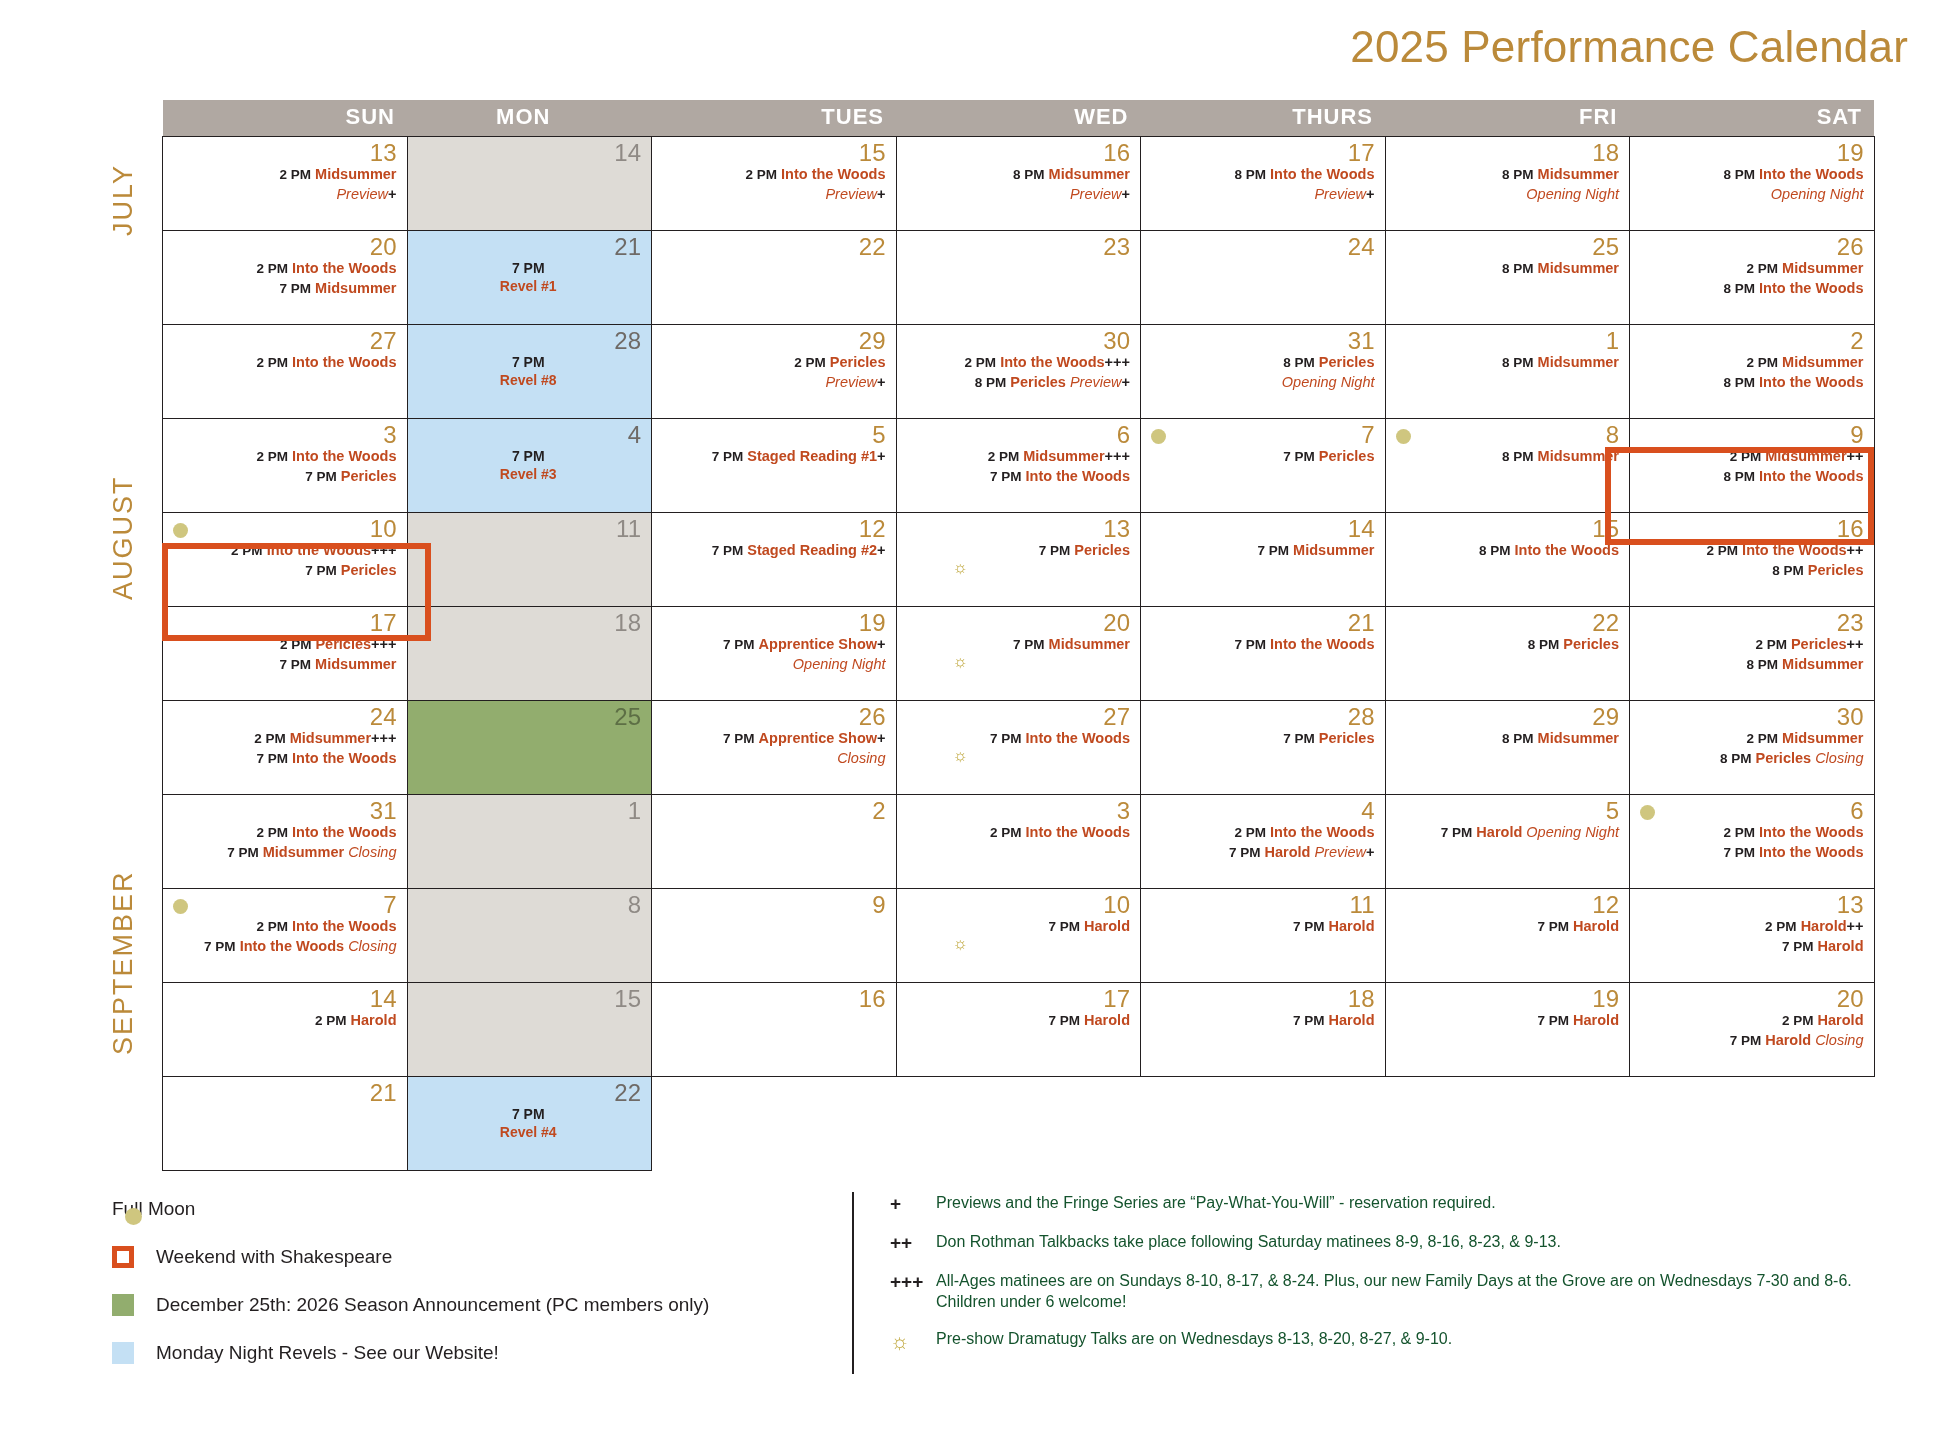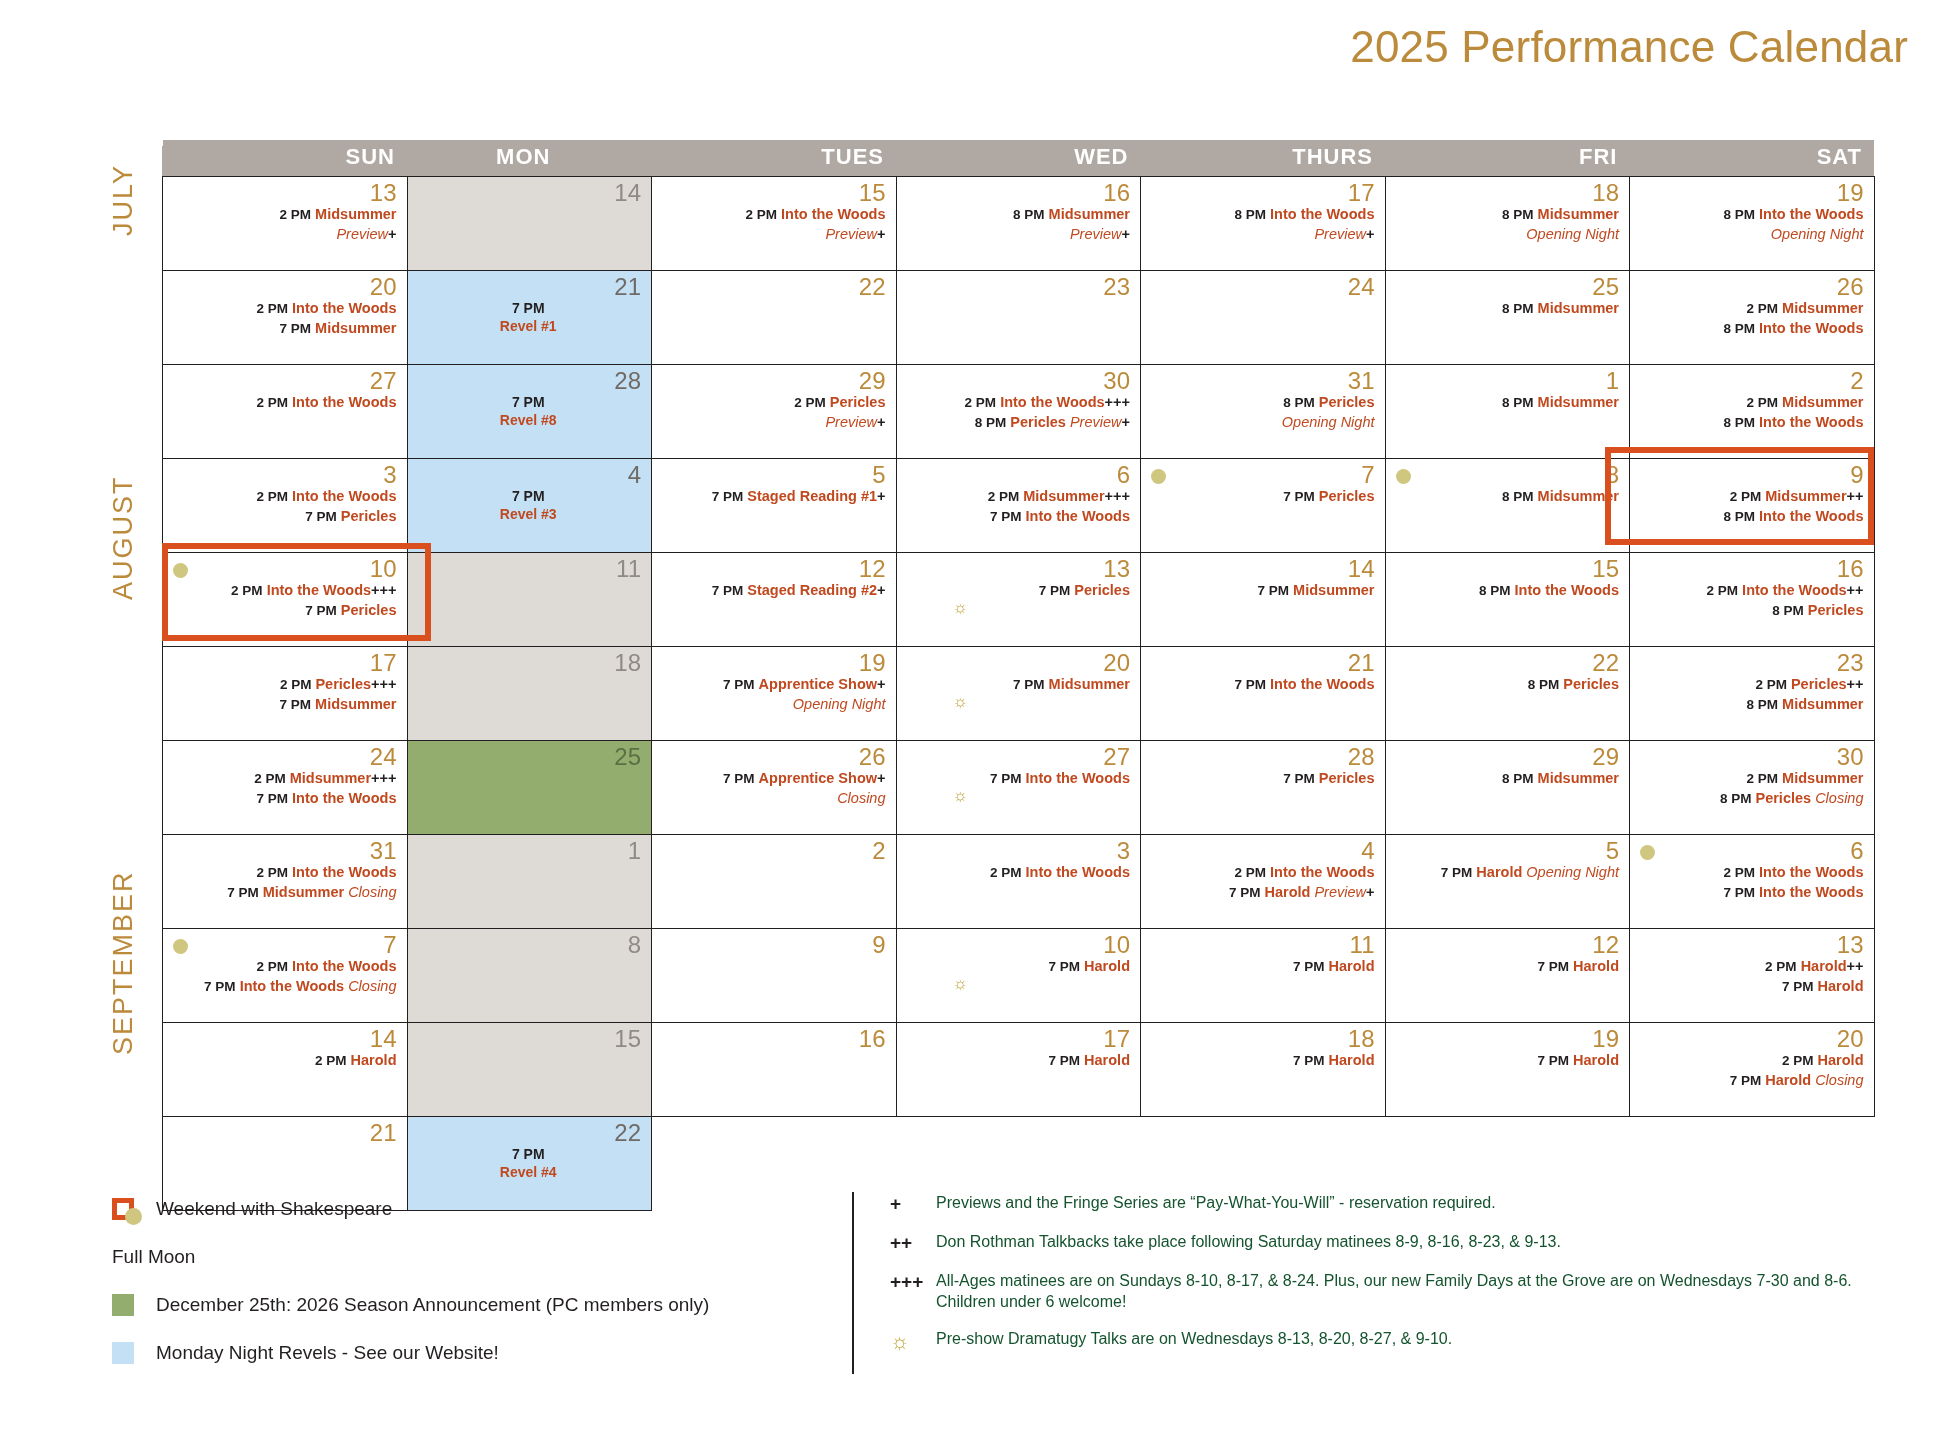--- a/index.html
+++ b/index.html
@@ -20,21 +20,21 @@
     letter-spacing:0.2px;
     font-weight:400;
   }
 
   
   .cal {
     position:absolute;
     left:162px; top:100px;
     width:1712px;
   }
-  table.grid { border-collapse:collapse; width:1712px; table-layout:fixed;margin-top:40px; }
+  table.grid { border-collapse:collapse; width:1712px; table-layout:fixed; }
   table.grid col.daycol { width:244.5px; }
 
   th.dow {
     background:#b0a8a2;
     color:#ffffff;
     font-size:22px;
     font-weight:700;
     letter-spacing:1px;
     text-align:right;
     padding:4px 12px 6px 0;
@@ -537,26 +537,26 @@
         </tr>
       </tbody>
   </table>
 </div>
 
 <div class="redbox" style="left:1605px; top:447px; width:269px; height:98px;"></div>
 <div class="redbox" style="left:162px; top:543px; width:269px; height:98px;"></div>
 
 <div class="legend">
   <div class="lrow">
+    <div class="lswatch moon"></div>
+    <div class="ltext">Full Moon</div>
+  </div>
+  <div class="lrow">
     <div class="lswatch red"></div>
     <div class="ltext">Weekend with Shakespeare</div>
-  </div>
-  <div class="lrow">
-    <div class="lswatch moon"></div>
-    <div class="ltext">Full Moon</div>
   </div>
   <div class="lrow">
     <div class="lswatch green"></div>
     <div class="ltext">December 25th: 2026 Season Announcement (PC members only)</div>
   </div>
   <div class="lrow">
     <div class="lswatch blue"></div>
     <div class="ltext">Monday Night Revels - See our Website!</div>
   </div>
 </div>

